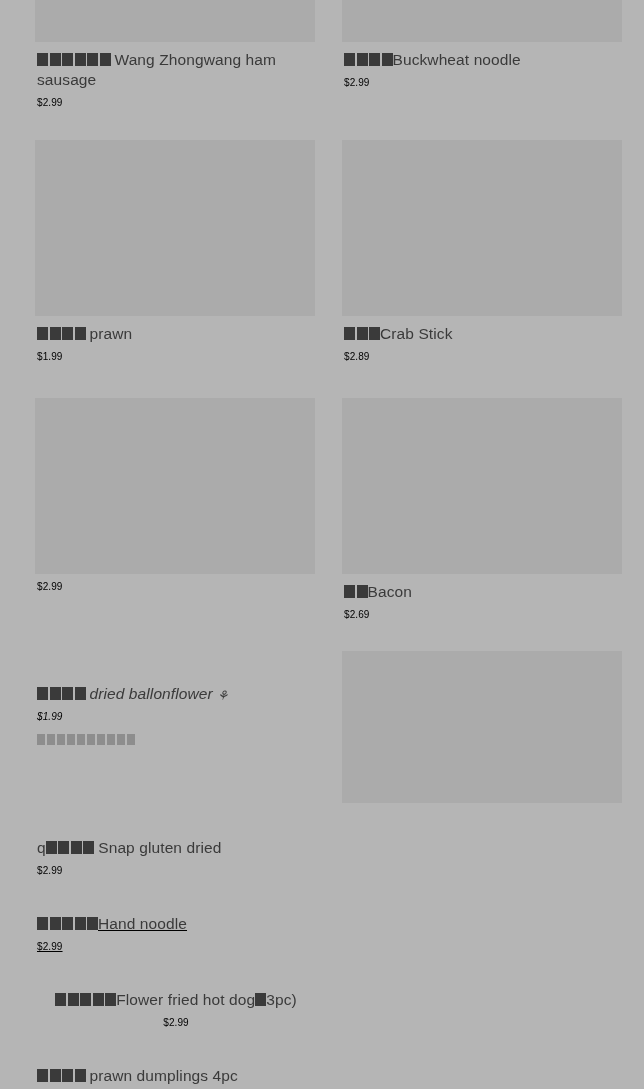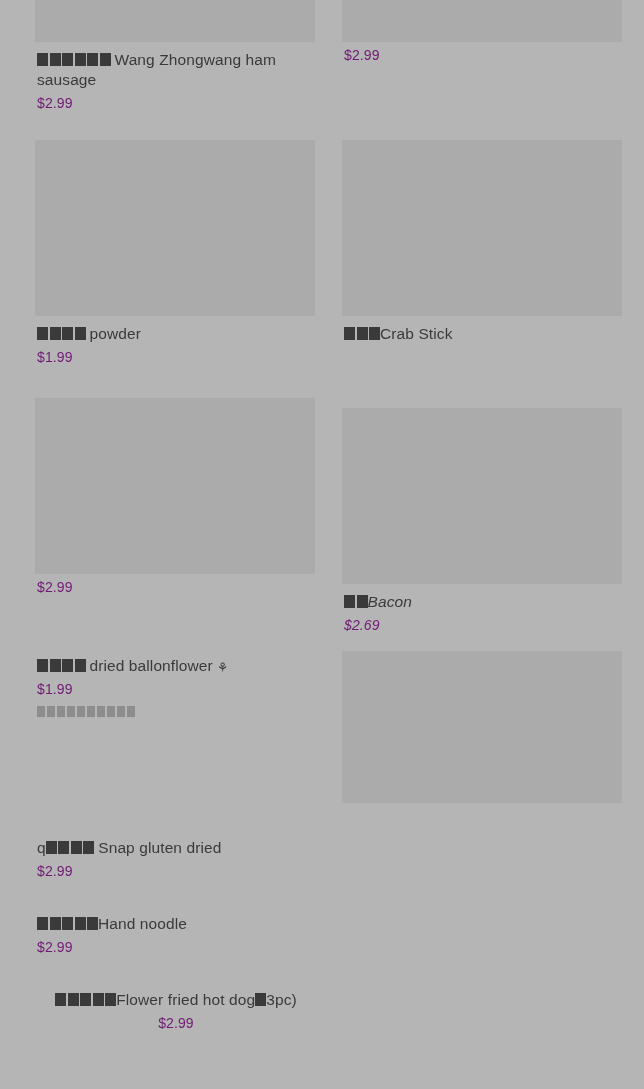--- a/index.html
+++ b/index.html
@@ -37,23 +37,23 @@
   .title {
     font-size: 15.5px;
     line-height: 20px;
     color: #3a3a3a;
     margin: 8px 0 0 2px;
     letter-spacing: 0.1px;
     font-weight: 400;
   }
 
   .price {
-    font-size: 14px;
+    font-size: 10px;
     line-height: 18px;
-    color: #701a75;
+    color: #000000;
     margin: 4px 0 0 2px;
     letter-spacing: 0.1px;
   }
 
   .subnote {
     font-size: 13px;
     line-height: 17px;
     color: #8d8d8d;
     margin: 6px 0 0 2px;
     letter-spacing: 0.4px;
@@ -94,53 +94,58 @@
 <body>
 
 <div id="grid">
     <div class="card left" style="top: -46px;">
       <div class="thumb" style="height: 88px;"></div>
       <div class="title"><span class="tofu-group"><span class="tofu"></span><span class="tofu"></span><span class="tofu"></span><span class="tofu"></span><span class="tofu"></span><span class="tofu"></span></span><span>Wang Zhongwang ham sausage</span></div>
       <div class="price">$2.99</div>
     </div>
     <div class="card right" style="top: -46px;">
       <div class="thumb" style="height: 88px;"></div>
+      <div class="title"><span class="tofu-group tight"><span class="tofu"></span><span class="tofu"></span><span class="tofu"></span><span class="tofu"></span></span><span>Buckwheat noodle</span></div>
       <div class="price">$2.99</div>
     </div>
     <div class="card left" style="top: 140px;">
       <div class="thumb" style="height: 176px;"></div>
-      <div class="title"><span class="tofu-group"><span class="tofu"></span><span class="tofu"></span><span class="tofu"></span><span class="tofu"></span></span><span>powder</span></div>
+      <div class="title"><span class="tofu-group"><span class="tofu"></span><span class="tofu"></span><span class="tofu"></span><span class="tofu"></span></span><span>prawn</span></div>
       <div class="price">$1.99</div>
     </div>
     <div class="card right" style="top: 140px;">
       <div class="thumb" style="height: 176px;"></div>
       <div class="title"><span class="tofu-group tight"><span class="tofu"></span><span class="tofu"></span><span class="tofu"></span></span><span>Crab Stick</span></div>
+      <div class="price">$2.89</div>
     </div>
     <div class="card left" style="top: 398px;">
       <div class="thumb" style="height: 176px;"></div>
       <div class="price">$2.99</div>
     </div>
-    <div class="card right" style="top: 408px; font-style: italic;">
+    <div class="card right" style="top: 398px;">
       <div class="thumb" style="height: 176px;"></div>
       <div class="title"><span class="tofu-group tight"><span class="tofu"></span><span class="tofu"></span></span><span>Bacon</span></div>
       <div class="price">$2.69</div>
     </div>
-    <div class="card left" style="top: 648px;">
+    <div class="card left" style="top: 676px; font-style: italic;">
       <div class="title"><span class="tofu-group"><span class="tofu"></span><span class="tofu"></span><span class="tofu"></span><span class="tofu"></span></span><span>dried ballonflower</span><span class="leafglyph">⚘</span></div>
       <div class="price">$1.99</div>
       <div class="subnote"><span class="tofu-group tight"><span class="tofu muted"></span><span class="tofu muted"></span><span class="tofu muted"></span><span class="tofu muted"></span><span class="tofu muted"></span><span class="tofu muted"></span><span class="tofu muted"></span><span class="tofu muted"></span><span class="tofu muted"></span><span class="tofu muted"></span></span></div>
     </div>
     <div class="card right" style="top: 651px;">
       <div class="thumb" style="height: 152px;"></div>
     </div>
     <div class="card left" style="top: 830px;">
       <div class="title"><span>q</span><span class="tofu-group"><span class="tofu"></span><span class="tofu"></span><span class="tofu"></span><span class="tofu"></span></span><span>Snap gluten dried</span></div>
       <div class="price">$2.99</div>
     </div>
-    <div class="card left" style="top: 906px;">
+    <div class="card left" style="top: 906px; text-decoration: underline;">
       <div class="title"><span class="tofu-group tight"><span class="tofu"></span><span class="tofu"></span><span class="tofu"></span><span class="tofu"></span><span class="tofu"></span></span><span>Hand noodle</span></div>
       <div class="price">$2.99</div>
     </div>
     <div class="card left" style="top: 982px; text-align: center;">
       <div class="title"><span class="tofu-group tight"><span class="tofu"></span><span class="tofu"></span><span class="tofu"></span><span class="tofu"></span><span class="tofu"></span></span><span>Flower fried hot dog</span><span class="tofu-group tight"><span class="tofu"></span></span><span>3pc)</span></div>
       <div class="price">$2.99</div>
     </div>
+    <div class="card left" style="top: 1058px;">
+      <div class="title"><span class="tofu-group"><span class="tofu"></span><span class="tofu"></span><span class="tofu"></span><span class="tofu"></span></span><span>prawn dumplings 4pc</span></div>
+    </div>
   </div>
 
 </body></html>

